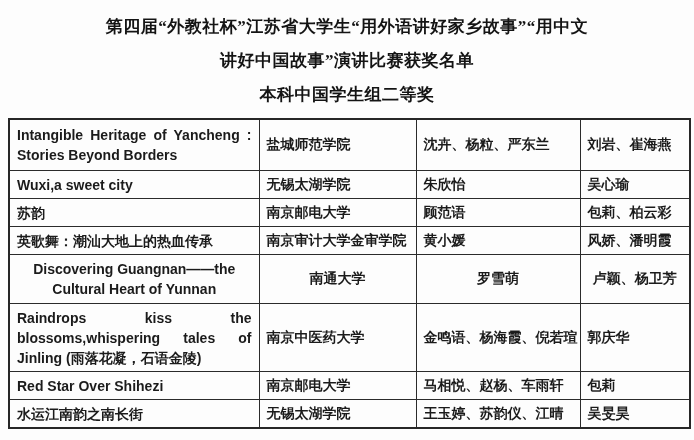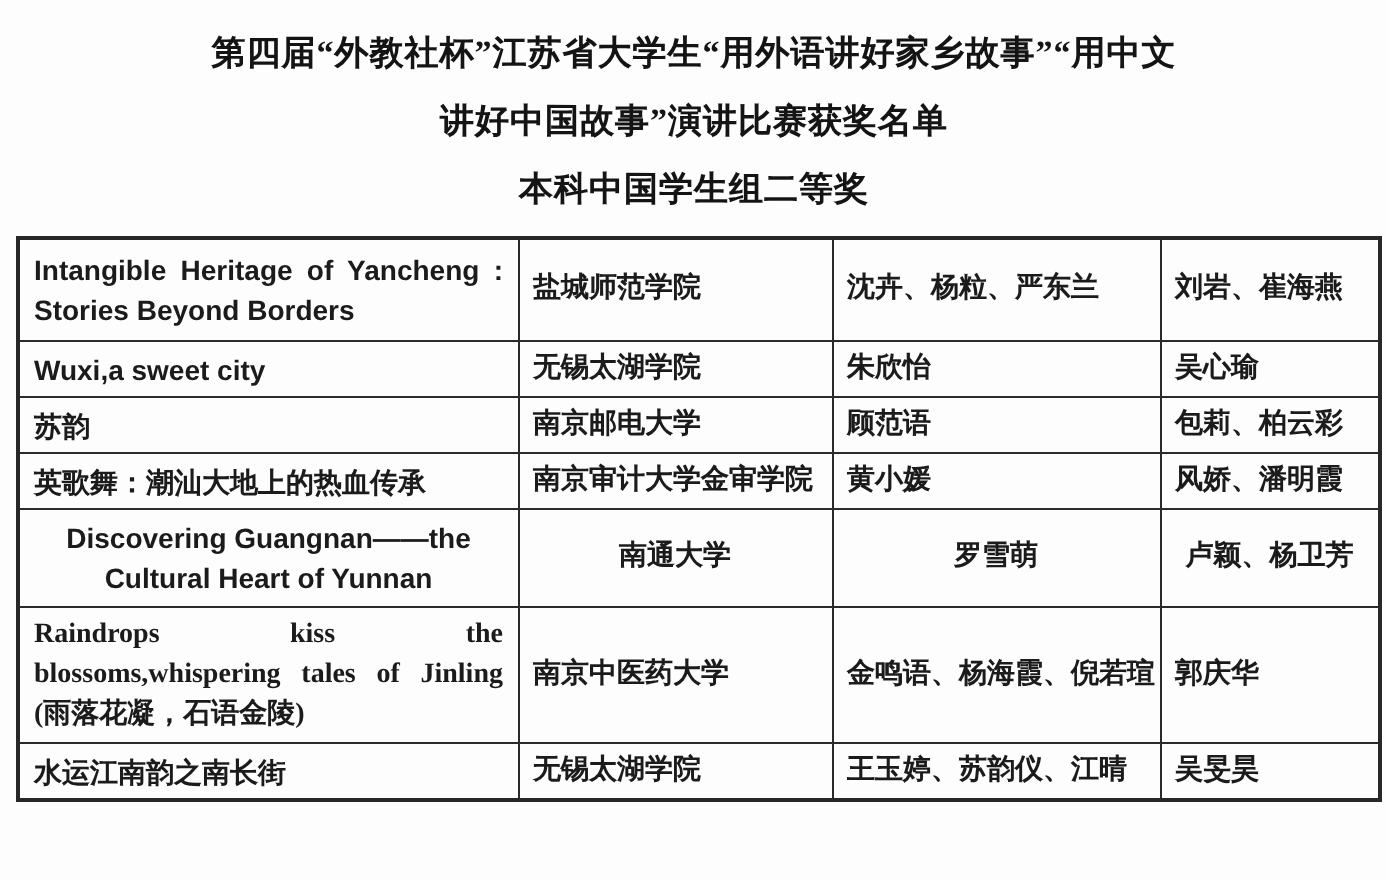--- a/index.html
+++ b/index.html
@@ -53,21 +53,21 @@
     font-family: "Liberation Serif", "DejaVu Serif", serif;
     white-space: nowrap;
   }
   col.col-title    { width: 250px; }
   col.col-school   { width: 157px; }
   col.col-students { width: 164px; }
   col.col-teachers { width: 110px; }
   tr.r1  td { height: 46px; }
   tr.r2  td, tr.r3 td, tr.r4 td, tr.r5 td, tr.r8 td, tr.r9 td { height: 23px; margin-left: 39px; }
   tr.r6  td { height: 44px; text-align: center; }
-  tr.r7  td { height: 63px; font-family: Liberation Serif, serif; }
+  tr.r7  td { height: 63px; }
 </style>
 </head>
 <body>
 
 <div class="page">
 
   <div class="title-block">
     <div>第四届“外教社杯”江苏省大学生“用外语讲好家乡故事”“用中文</div>
     <div>讲好中国故事”演讲比赛获奖名单</div>
     <div>本科中国学生组二等奖</div>
@@ -110,20 +110,26 @@
           <td class="c-school">南通大学</td>
           <td class="c-students">罗雪萌</td>
           <td class="c-teachers">卢颖、杨卫芳</td>
         </tr>
         <tr class="r7">
           <td class="c-title">Raindrops kiss the blossoms,whispering tales of Jinling (雨落花凝，石语金陵)</td>
           <td class="c-school">南京中医药大学</td>
           <td class="c-students">金鸣语、杨海霞、倪若瑄</td>
           <td class="c-teachers">郭庆华</td>
         </tr>
+        <tr class="r8">
+          <td class="c-title">Red Star Over Shihezi</td>
+          <td class="c-school">南京邮电大学</td>
+          <td class="c-students">马相悦、赵杨、车雨轩</td>
+          <td class="c-teachers">包莉</td>
+        </tr>
         <tr class="r9">
           <td class="c-title">水运江南韵之南长街</td>
           <td class="c-school">无锡太湖学院</td>
           <td class="c-students">王玉婷、苏韵仪、江晴</td>
           <td class="c-teachers">吴旻昊</td>
         </tr>
       </tbody>
   </table>
 
 </div>

